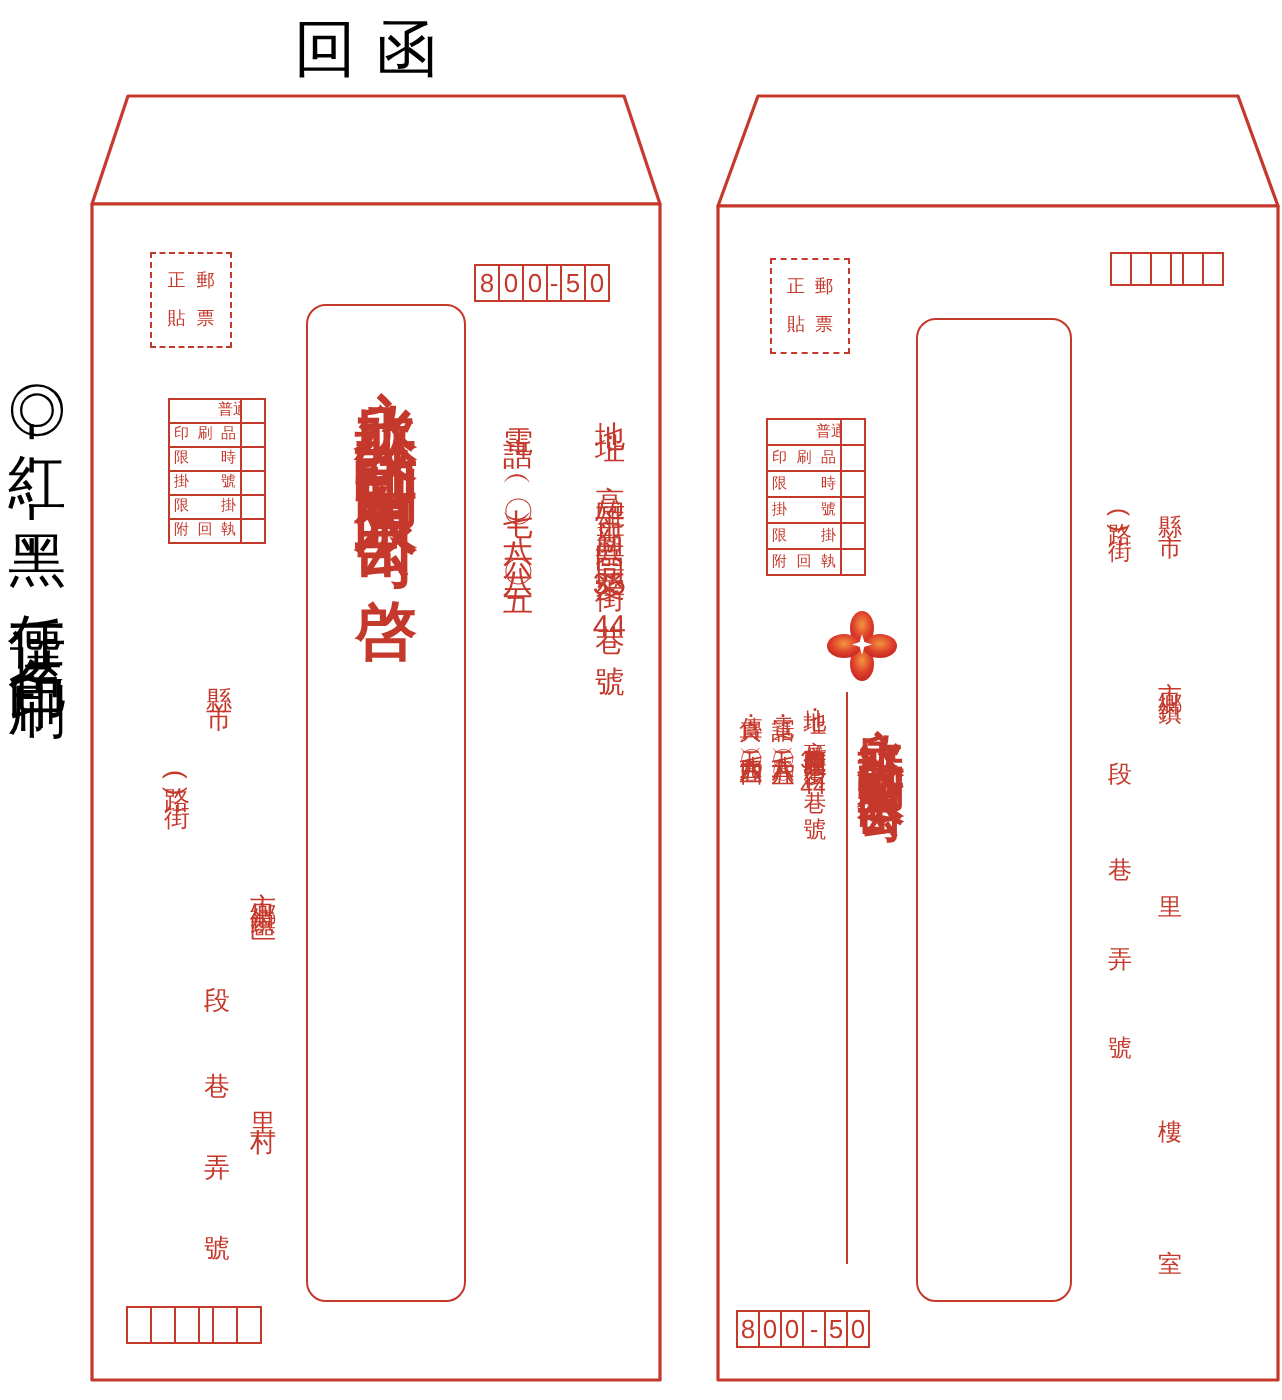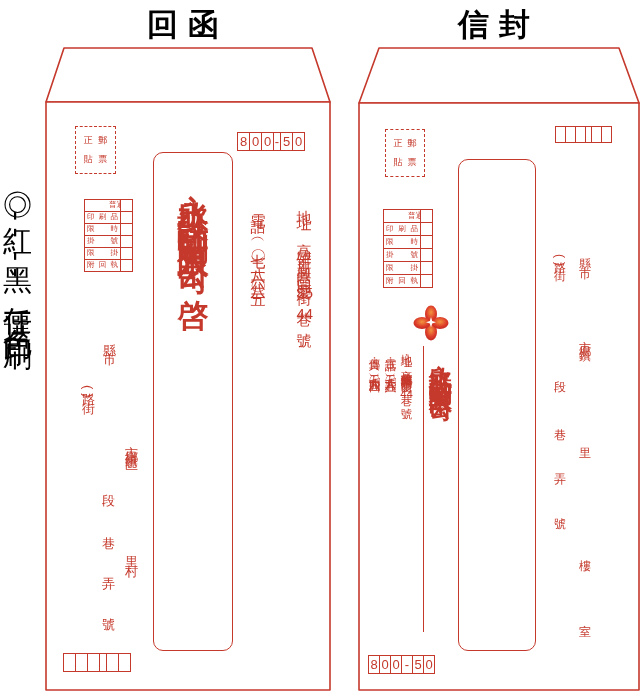--- a/index.html
+++ b/index.html
@@ -13,21 +13,21 @@
 
   
   .side-note{
     position:absolute; left:3px; top:168px; color:var(--black);
     font-size:29px; letter-spacing:7px; font-weight:500;
     font-family:"Liberation Serif", serif;
   }
 
   
   .env-title{
-    position:absolute; top:4px; font-size:31px; font-weight:700; color:var(--black);
+    position:absolute; top:4px; font-size:31px; font-weight:400; color:var(--black);
     text-align:center; letter-spacing:10px; font-family:"Liberation Serif", serif;
   }
   .t-left{ left:44px; width:288px; }
   .t-right{ left:357px; width:284px; }
 
   
   .envelope{ position:absolute; }
   .env-l{ left:44px; top:46px; width:288px; height:646px; }
   .env-r{ left:357px; top:46px; width:284px; height:646px; }
   .outline{ position:absolute; left:0; top:0; width:100%; height:100%; }
@@ -122,21 +122,20 @@
   .flower{ position:absolute; left:56px; top:258px; width:36px; height:38px; }
 </style>
 </head>
 <body>
 
 <div class="canvas">
 
   <div class="side-note vtext">◎紅--黑--任選一色印刷</div>
 
   <div class="env-title t-left">回函</div>
-  <div class="env-title t-right">信封</div>
 
   <div class="envelope env-l">
     <svg class="outline" viewBox="0 0 288 646" aria-hidden="true">
       <polygon points="2,56 20,2 268,2 286,56"></polygon>
       <rect x="2" y="56" width="284" height="588"></rect>
     </svg>
 
     <div class="stamp-box sb-l">
       <span>正</span>
       <span>郵</span>

